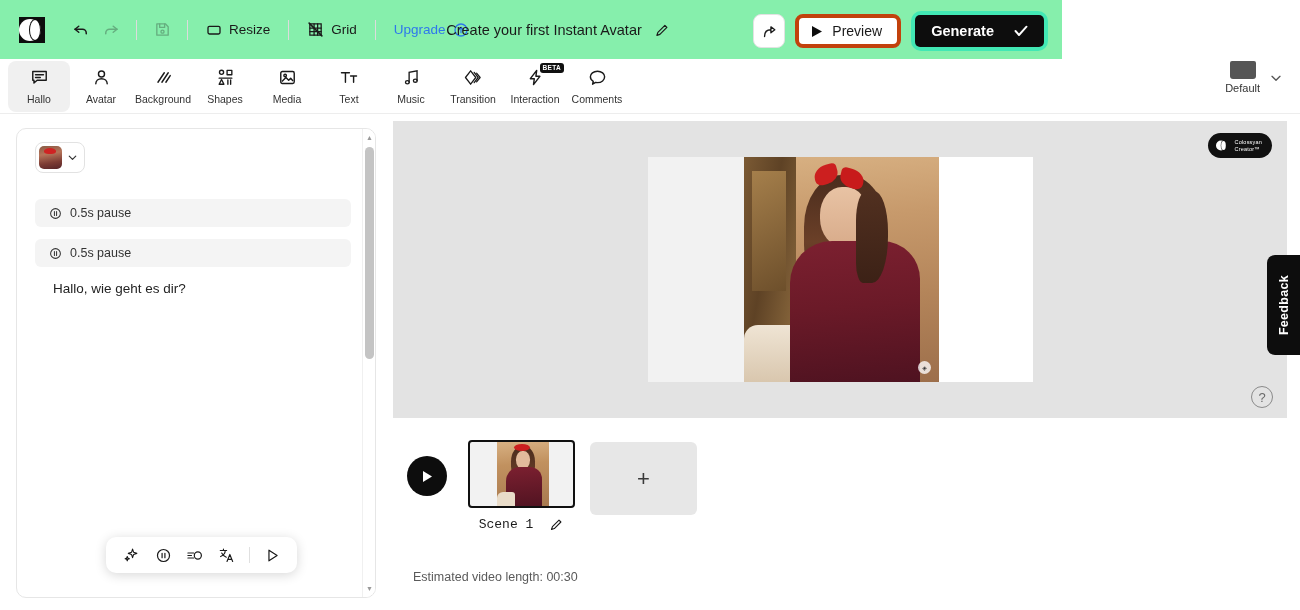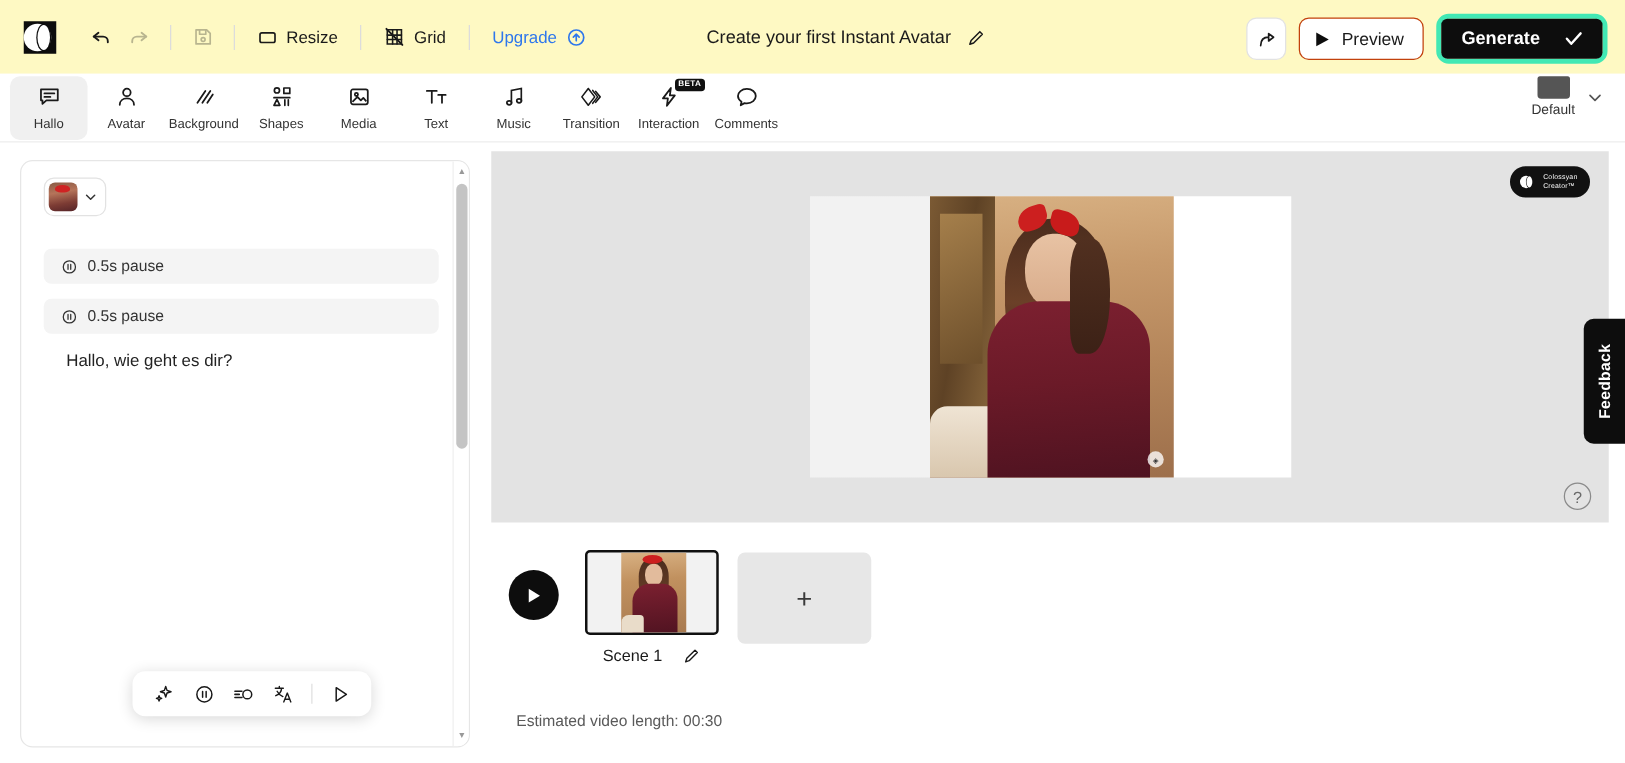--- a/index.html
+++ b/index.html
@@ -6,22 +6,22 @@
   html, body {
     width: 1300px; height: 610px;
     font-family: "Liberation Sans", sans-serif;
     background: #ffffff;
     color: #1a1a1a;
     overflow: hidden;
   }
 
   
   .topbar {
-    position: absolute; left: 0; top: 0; width: 1300px; height: 59px;
-    background: #fef9c3;
+    position: absolute; left: 0; top: 0; width: 1062px; height: 59px;
+    background: #86efac;
     display: flex; align-items: center;
   }
   .topbar-left { display: flex; align-items: center; padding-left: 18px; gap: 0; }
   .logo { width: 30px; height: 30px; margin-right: 18px; }
   .tb-icon-btn {
     width: 30px; height: 30px; border-radius: 6px;
     display: flex; align-items: center; justify-content: center;
     background: transparent; border: none; cursor: pointer;
   }
   .tb-icon-btn.disabled { opacity: .30; cursor: default; }
@@ -44,21 +44,21 @@
     position: absolute; right: 14px; top: 11px;
     display: flex; align-items: center; gap: 10px;
   }
   .share-btn {
     width: 32px; height: 34px; border: 1px solid #e2e2e2; border-radius: 8px;
     background: #fff; display: flex; align-items: center; justify-content: center;
     cursor: pointer;
   }
   .preview-btn {
     height: 34px; padding: 0 15px 0 12px;
-    border: 1px solid #c2410c; border-radius: 8px; background: #fff;
+    border: 4px solid #c2410c; border-radius: 8px; background: #fff;
     display: flex; align-items: center; gap: 9px;
     font-size: 14px; color: #1a1a1a; cursor: pointer;
   }
   .generate-wrap {
     border: 4px solid #42e8b4; border-radius: 10px; padding: 0;
     display: flex; align-items: center; justify-content: center;
   }
   .generate-btn {
     height: 32px; padding: 0 16px;
     background: #0d0d0d; color: #ffffff; border: none; border-radius: 5px;
@@ -265,21 +265,21 @@
     background: linear-gradient(180deg,#4a2c1d,#6b4028); border-radius:46% 46% 38% 38%; }
   .st-face { position:absolute; left:19px; top:9px; width:14px; height:18px;
     background:#e2bb9c; border-radius:46% 46% 48% 48%; }
   .st-bow { position:absolute; left:17px; top:2px; width:16px; height:7px;
     background:#cc1f1f; border-radius:50%; }
   .st-body { position:absolute; left:9px; top:25px; width:36px; height:43px;
     background: linear-gradient(175deg,#7c2030,#4d1220); border-radius:14px 12px 0 0; }
   .st-sofa { position:absolute; left:0; top:50px; width:18px; height:18px;
     background:#e9dcc9; border-radius:6px 3px 0 0; }
   .scene-meta {
-    display: flex; align-items: flex-end; gap: 16px; margin-top: 9px;
+    display: flex; align-items: flex-end; gap: 16px; margin-top: 9px; font-family: Liberation Mono, monospace;
   }
   .scene-label { font-size: 13px; color: #1a1a1a; }
   .add-scene {
     width: 107px; height: 73px; background: #e7e7e7; border-radius: 6px;
     display: flex; align-items: center; justify-content: center;
     margin-left: 15px; margin-top: 2px; cursor: pointer;
     font-size: 22px; color: #3a3a3a; font-weight: 300;
   }
   .est-length {
     position: absolute; left: 413px; top: 570px;

